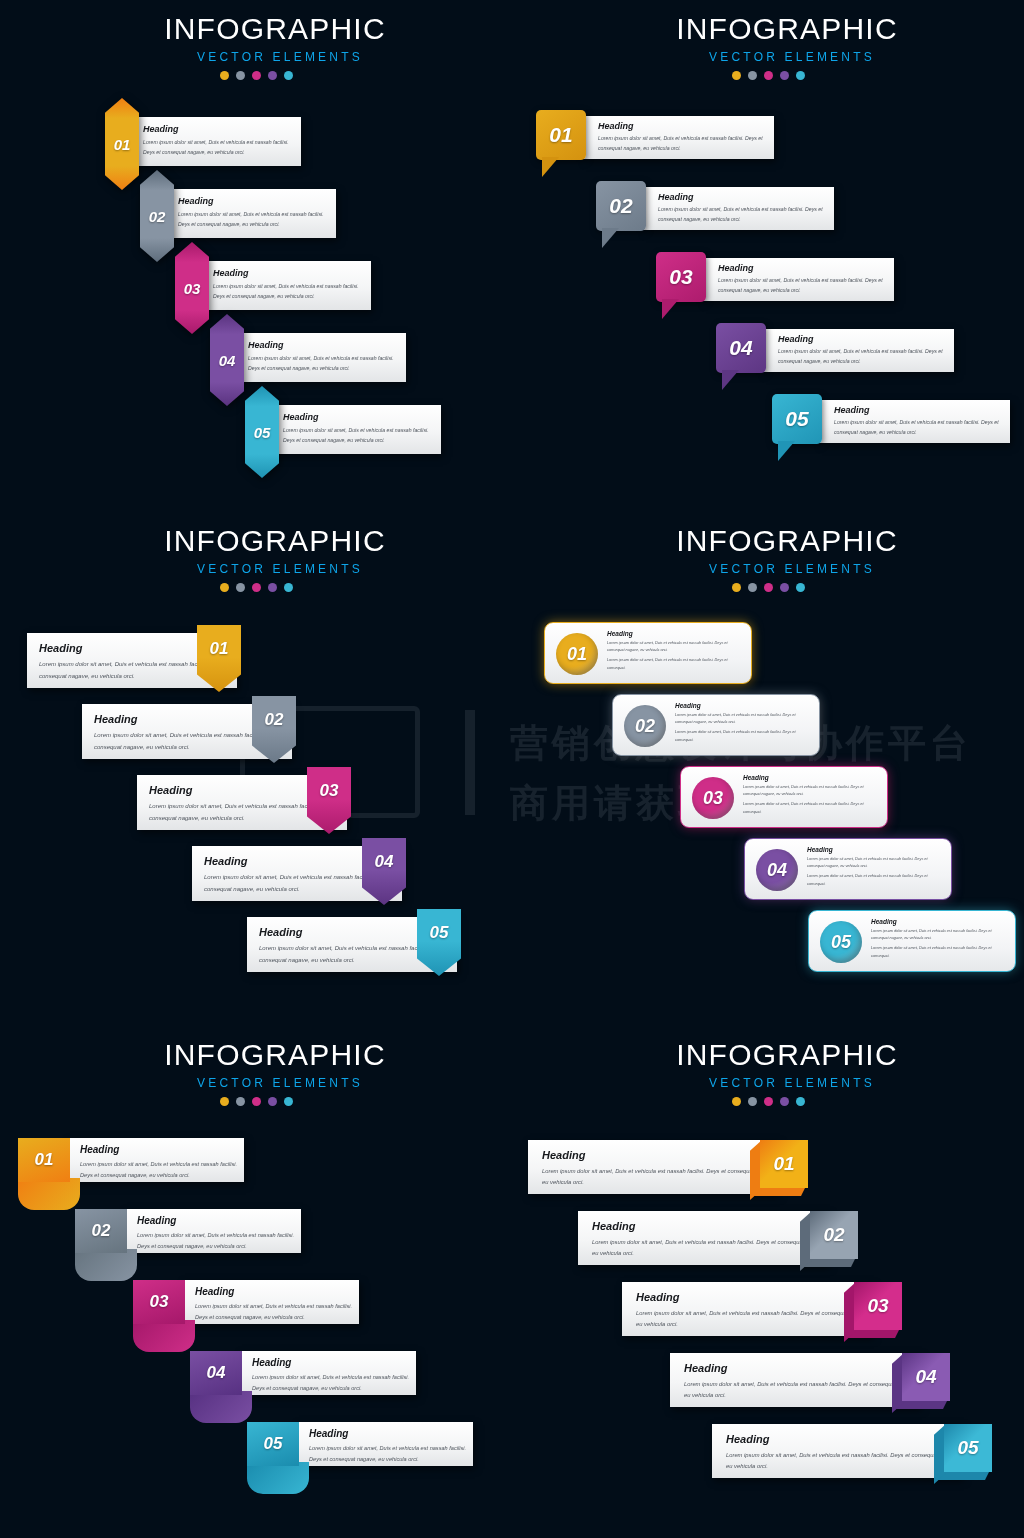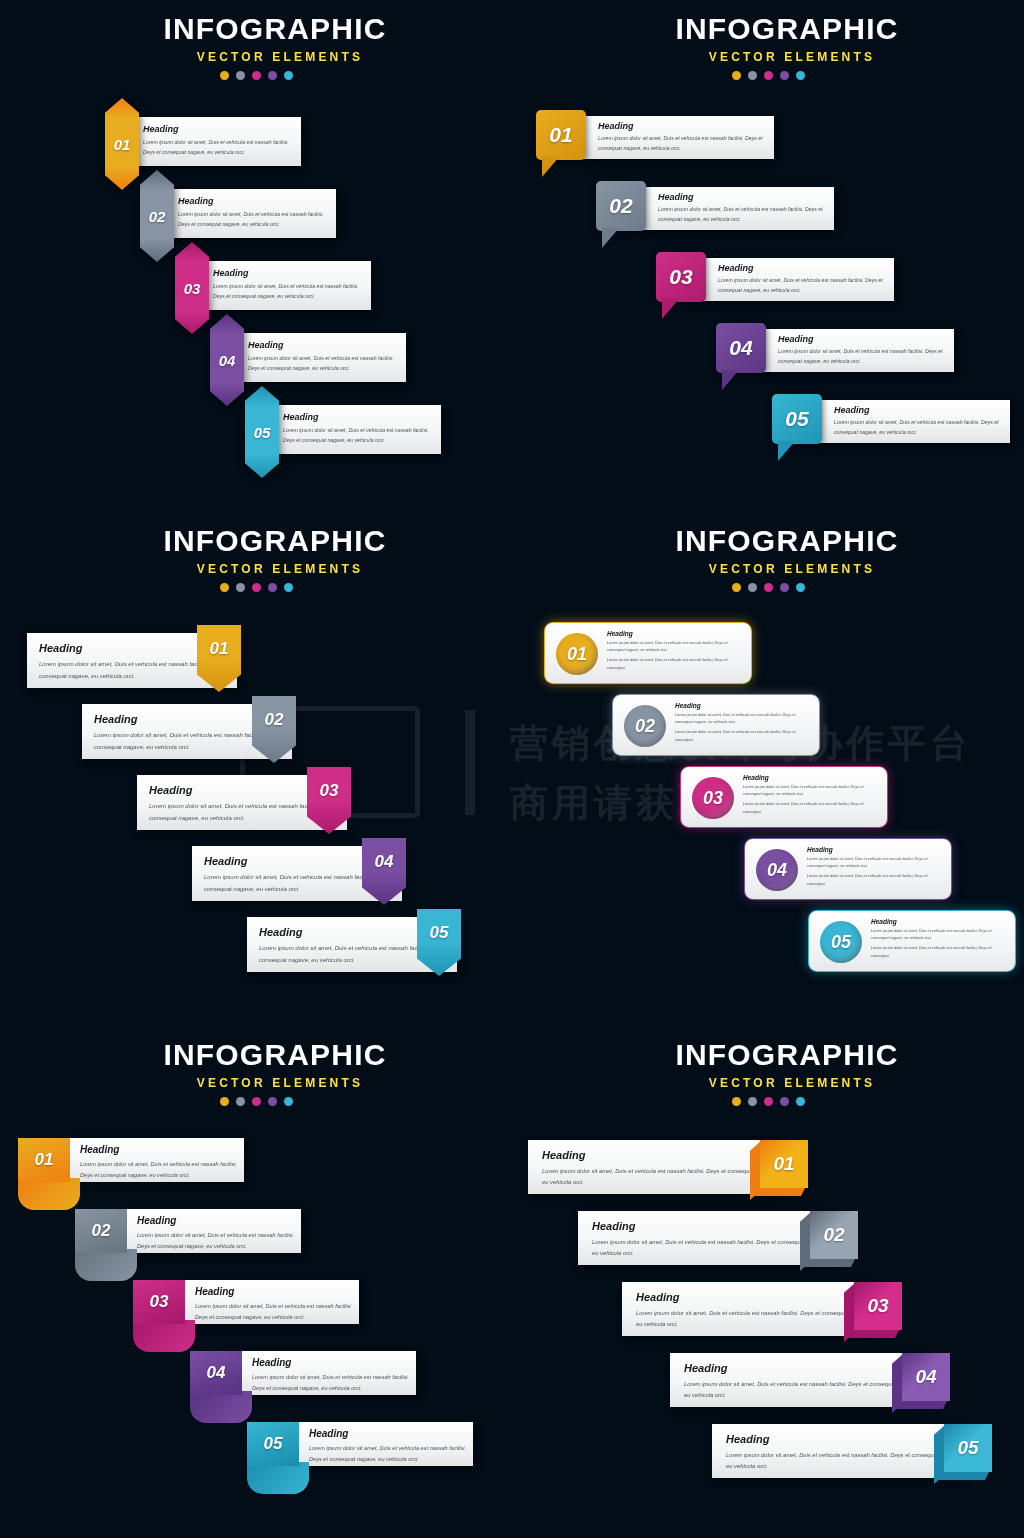--- a/index.html
+++ b/index.html
@@ -18,22 +18,22 @@
     letter-spacing:4px; white-space:nowrap; font-weight:700; }
   .wm-cn2 { position:absolute; left:330px; top:78px; font-size:38px; color:#cfd8e3;
     letter-spacing:4px; white-space:nowrap; font-weight:700; }
   .wm-box { position:absolute; left:60px; top:6px; width:180px; height:112px;
     border:5px solid #c3ced9; border-radius:6px; }
   .wm-bar { position:absolute; left:285px; top:10px; width:10px; height:105px; background:#c3ced9; }
 
   
   .panel { position:absolute; width:512px; height:512px; z-index:2; }
   .ttl { position:absolute; width:100%; text-align:center; top:14px; }
-  .ttl h1 { font-size:30px; font-weight:700; color:#ffffff; letter-spacing:1.2px; line-height:1;margin-left:38px; }
-  .ttl h2 { font-size:12px; font-weight:700; color:#fde047; letter-spacing:3.2px;
+  .ttl h1 { font-size:30px; font-weight:400; color:#ffffff; letter-spacing:1.2px; line-height:1;margin-left:38px; }
+  .ttl h2 { font-size:12px; font-weight:400; color:#0ea5e9; letter-spacing:3.2px;
     margin-top:7px; line-height:1;margin-left:48px; }
   .dots { margin-top:8px; display:flex; justify-content:center; gap:7px; }
   .dot { width:9px; height:9px; border-radius:50%; }
 
   
   .card { position:absolute; background:linear-gradient(180deg,#ffffff 0%,#f4f5f6 55%,#e3e5e7 100%);
     box-shadow:2px 3px 7px rgba(0,0,0,.55); }
   .hd { font-style:italic; font-weight:700; color:#16181c; }
   .bd { font-style:italic; color:#4e545c; }
   .num { color:#fff; font-weight:700; font-style:italic;

